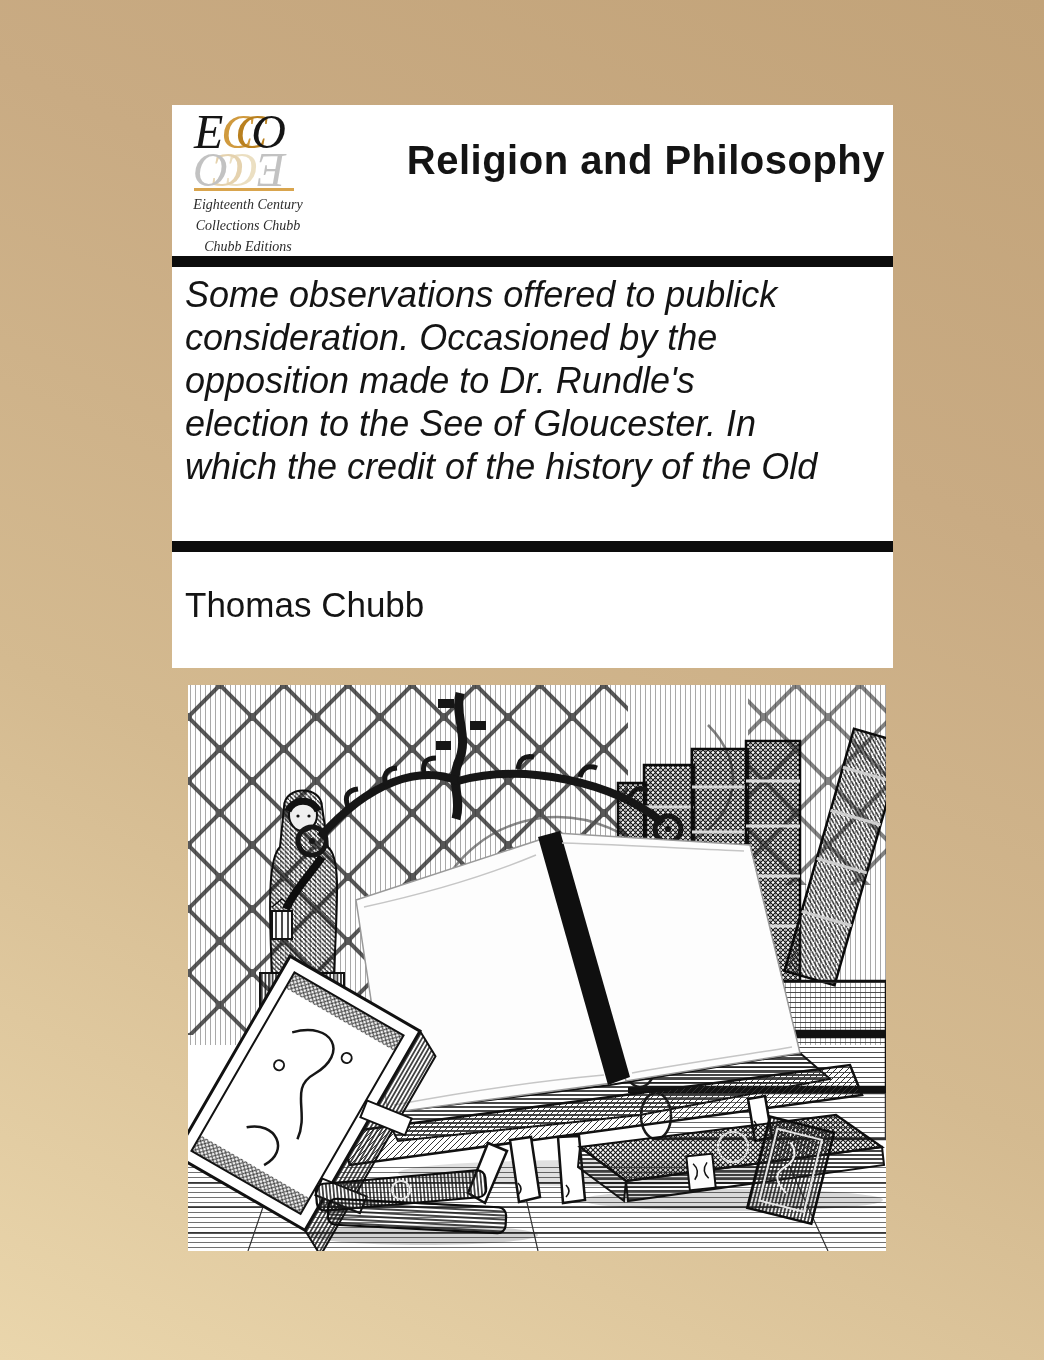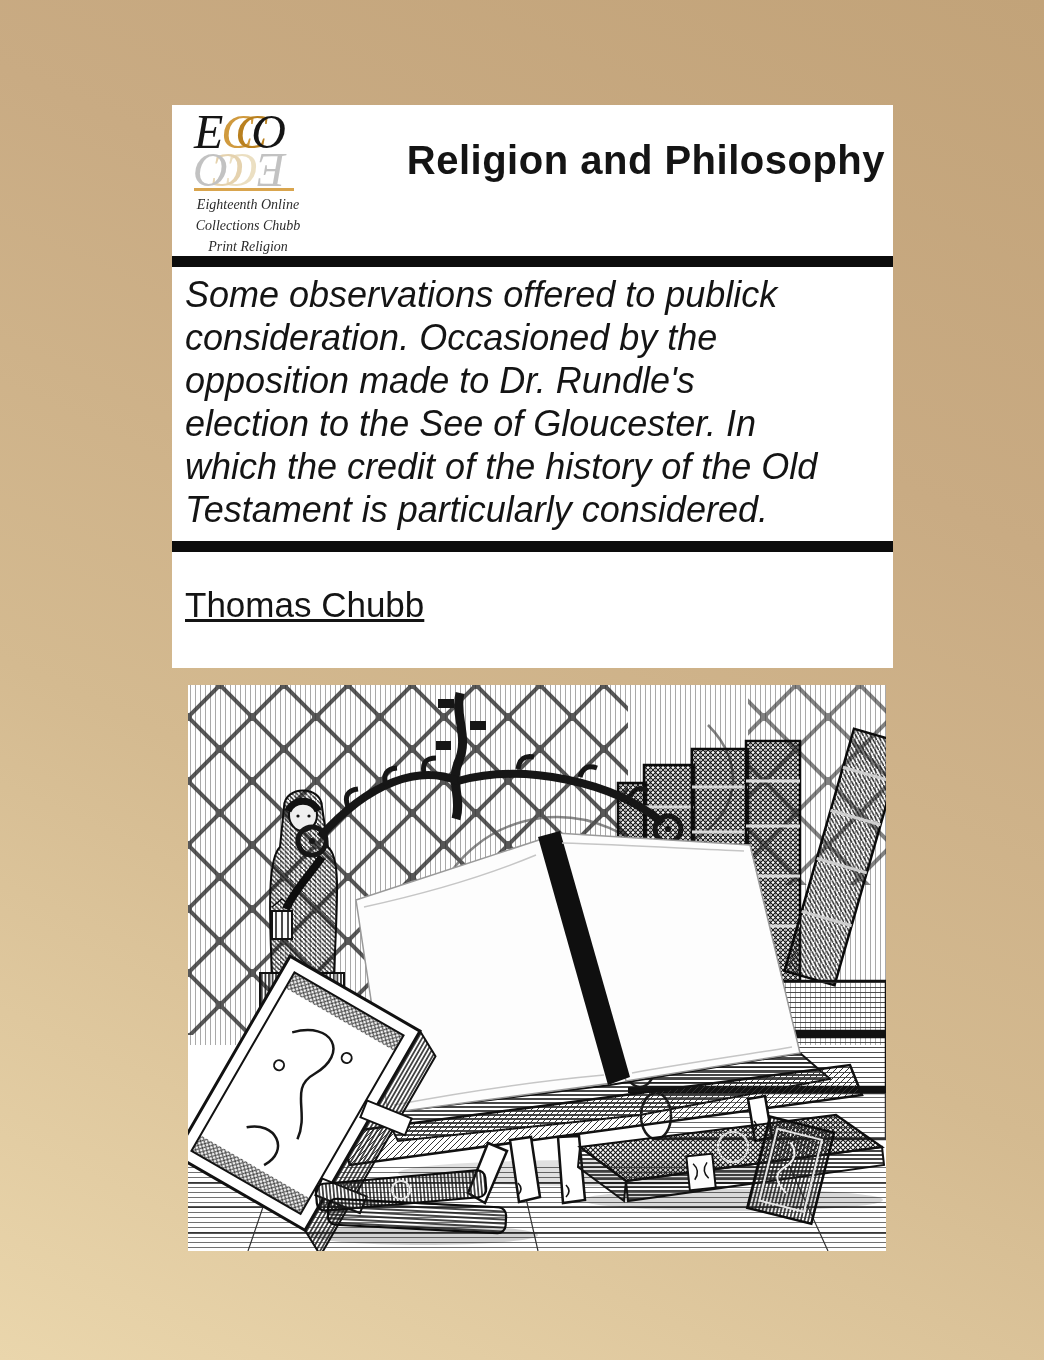--- a/index.html
+++ b/index.html
@@ -23,58 +23,57 @@
   .gold-rule{position:absolute;left:0;top:78px;width:100px;height:3px;background:#d9a54e;}
   .tagline{position:absolute;left:-12px;top:84px;width:132px;text-align:center;
     font-family:"Liberation Serif","DejaVu Serif",serif;font-size:14px;line-height:21px;color:#2b2b2b;}
   
   .category{position:absolute;top:33px;right:8px;font-size:40px;letter-spacing:.5px;color:#141414;font-weight:bold;}
   .bar{position:absolute;left:0;width:100%;height:11px;background:#0c0c0c;}
   .bar1{top:151px;}
   .bar2{top:436px;}
   .title{position:absolute;left:13px;top:168px;font-size:36px;line-height:43px;color:#141414;font-style:italic;}
   .title div{white-space:nowrap;}
-  .author{position:absolute;left:13px;top:480px;font-size:35px;color:#141414;text-decoration:underline;}
+  .author{position:absolute;left:13px;top:480px;font-size:35px;color:#141414;}
   
   .illustration{position:absolute;left:188px;top:685px;width:698px;height:566px;background:#ffffff;}
   .illustration svg{display:block;}
 </style>
 </head>
 <body>
 
 <div class="page">
 
   <div class="panel">
 
     <div class="logo">
       <div class="logo-word">
         <span class="le">E</span><span class="lc1">C</span><span class="lc2">C</span><span class="lo">O</span>
       </div>
       <div class="logo-word logo-reflection">
         <span class="le">E</span><span class="lc1">C</span><span class="lc2">C</span><span class="lo">O</span>
       </div>
       <div class="gold-rule"></div>
       <div class="tagline">
-        <div>Eighteenth Online</div>
+        <div>Eighteenth Century</div>
         <div>Collections Chubb</div>
-        <div>Print Religion</div>
+        <div>Chubb Editions</div>
       </div>
     </div>
 
     <div class="category">Religion and Philosophy</div>
 
     <div class="bar bar1"></div>
 
     <div class="title">
       <div>Some observations offered to publick</div>
       <div>consideration. Occasioned by the</div>
       <div>opposition made to Dr. Rundle's</div>
       <div>election to the See of Gloucester. In</div>
       <div>which the credit of the history of the Old</div>
-      <div>Testament is particularly considered.</div>
     </div>
 
     <div class="bar bar2"></div>
 
     <div class="author">Thomas Chubb</div>
   </div>
 
   <div class="illustration" role="img" aria-label="Black-and-white engraving of a large open book on an ornate carved lectern, surrounded by antique clasped volumes, with a robed statue and leaded lattice windows behind">
     <svg width="698" height="566" viewBox="0 0 698 566" xmlns="http://www.w3.org/2000/svg">
       <defs>

